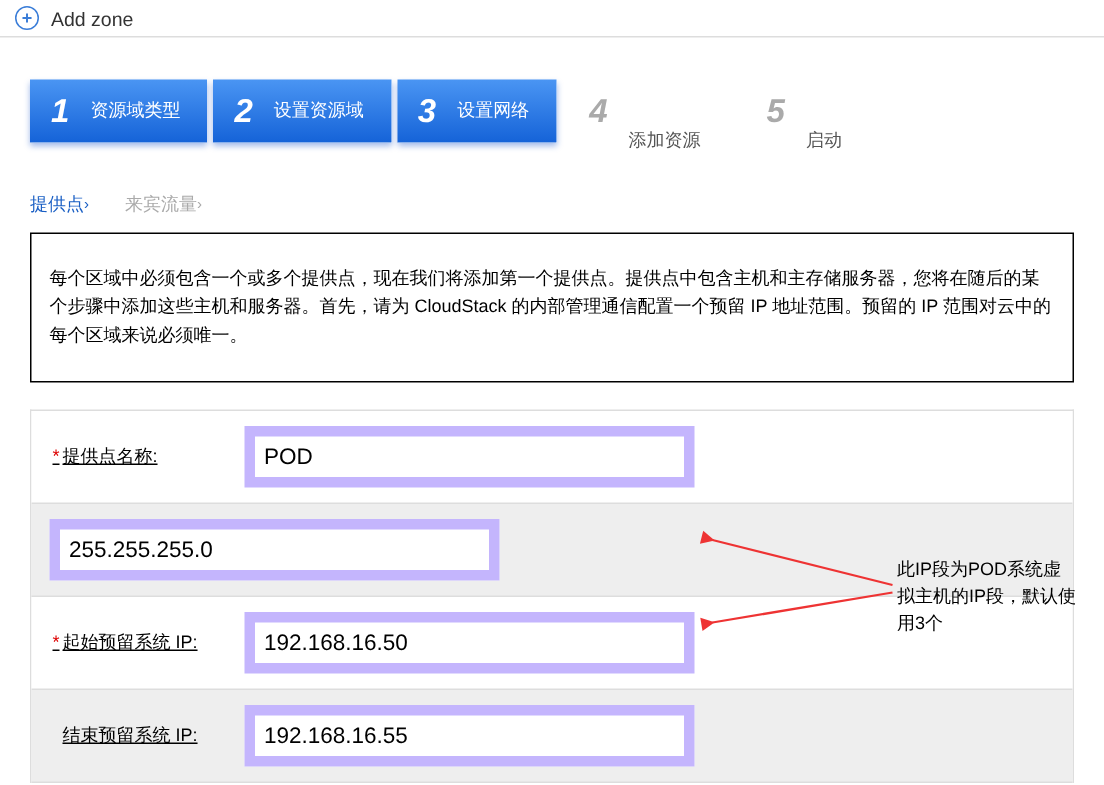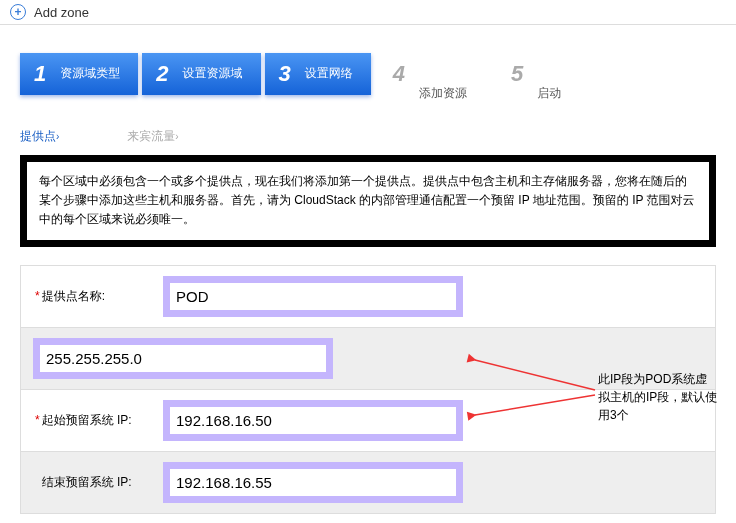--- a/index.html
+++ b/index.html
@@ -10,28 +10,28 @@
 .steps { display: flex; align-items: center; gap: 4px; padding: 12px 20px; }
 .step { display: flex; align-items: center; padding: 8px 18px 8px 14px; border-radius: 0; }
 .step.active { background: linear-gradient(to bottom, #4a95f3, #1563d8); color: #fff; box-shadow: 0 2px 4px rgba(20,80,200,0.4); }
 .step-num { font-size: 22px; font-weight: bold; margin-right: 14px; font-style: italic; }
 .step.inactive .step-num { color: #aaa; }
 .step-label { font-size: 12px; }
 .step.inactive .step-label { color: #555; margin-top: 40px; }
 .step.inactive { background: transparent; padding: 8px 22px 8px 18px; }
 .tabs { display: flex; padding: 6px 20px 4px; gap: 24px; font-size: 12px; }
 .tab { color: #1a5fc4; cursor: pointer; display: flex; align-items: center; gap: 0; }
-.tab.muted { color: #aaa; margin-left: 44px; }
+.tab.muted { color: #aaa; }
 .chev { font-size: 10px; }
-.infobox { margin: 6px 20px 18px; border: 7px solid #000000; padding: 10px 12px; font-size: 12px; line-height: 1.6; color: #000; }
+.infobox { margin: 6px 20px 18px; border: 1px solid #000000; padding: 20px 12px; font-size: 12px; line-height: 1.6; color: #000; }
 .form { margin: 0 20px; border: 1px solid #ddd; border-bottom: none; position: relative; }
 .row { display: flex; align-items: center; border-bottom: 1px solid #ddd; }
 .row:nth-child(odd) { background: #fff; }
 .row:nth-child(even) { background: #eee; }
-.lbl { width: 130px; padding: 18px 6px 18px 14px; font-size: 12px; color: #000; }
+.lbl { width: 130px; padding: 18px 6px 18px 14px; font-size: 12px; color: #000; text-decoration: underline; }
 .req { color: #d00; margin-right: 2px; }
 .inputcell { flex: 1; padding: 10px 12px; }
 .inputcell input { width: 300px; padding: 5px 6px; border: 7px solid #c4b5fd; font-size: 15px; }
 .arrow-svg { position: absolute; top: 340px; left: 470px; width: 130px; height: 90px; overflow: visible; }
 .annot-text { position: absolute; top: 370px; left: 598px; width: 120px; font-size: 12px; color: #000000; line-height: 1.5; }
 </style>
 </head>
 <body>
 
 <div class="header">

